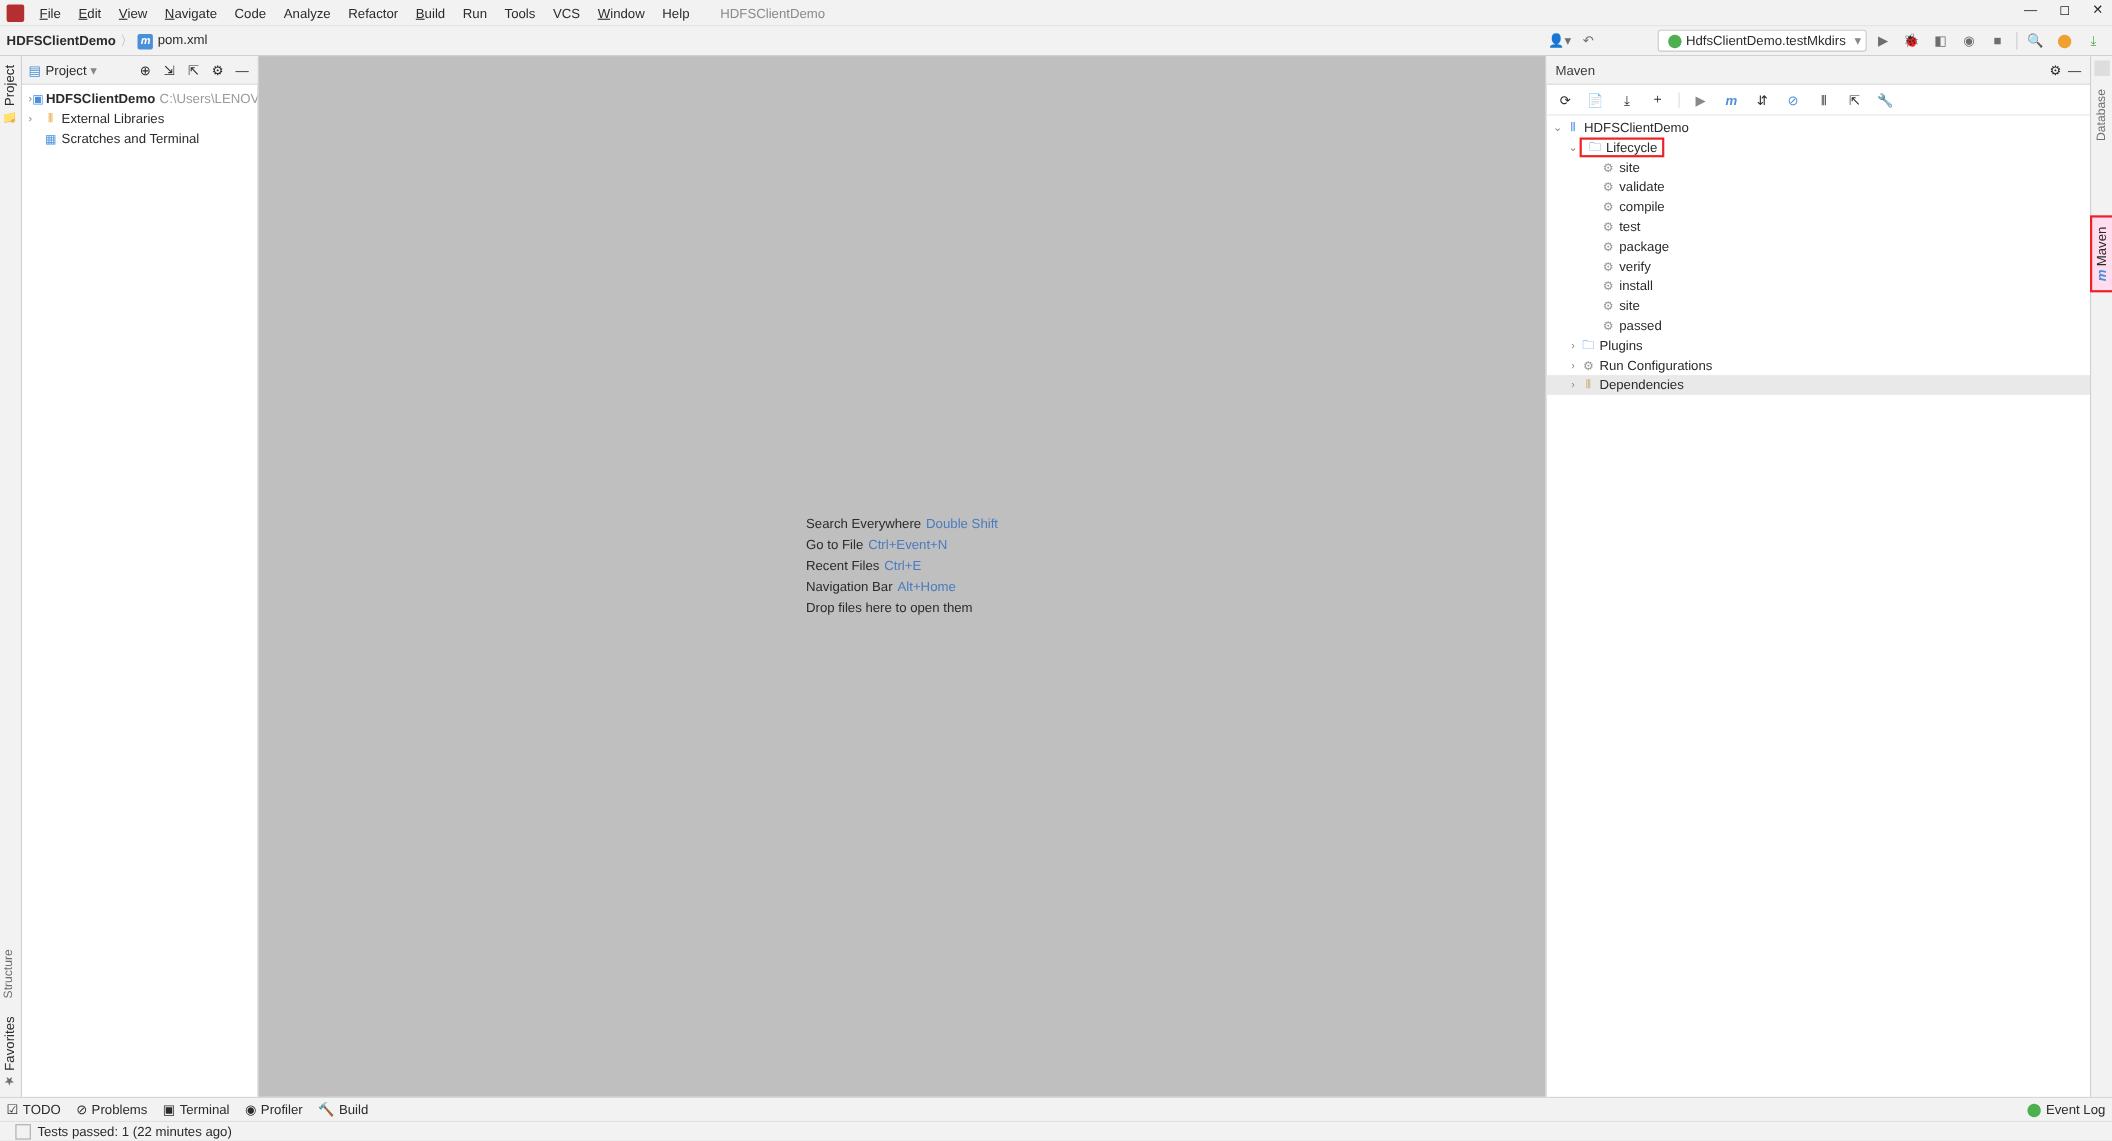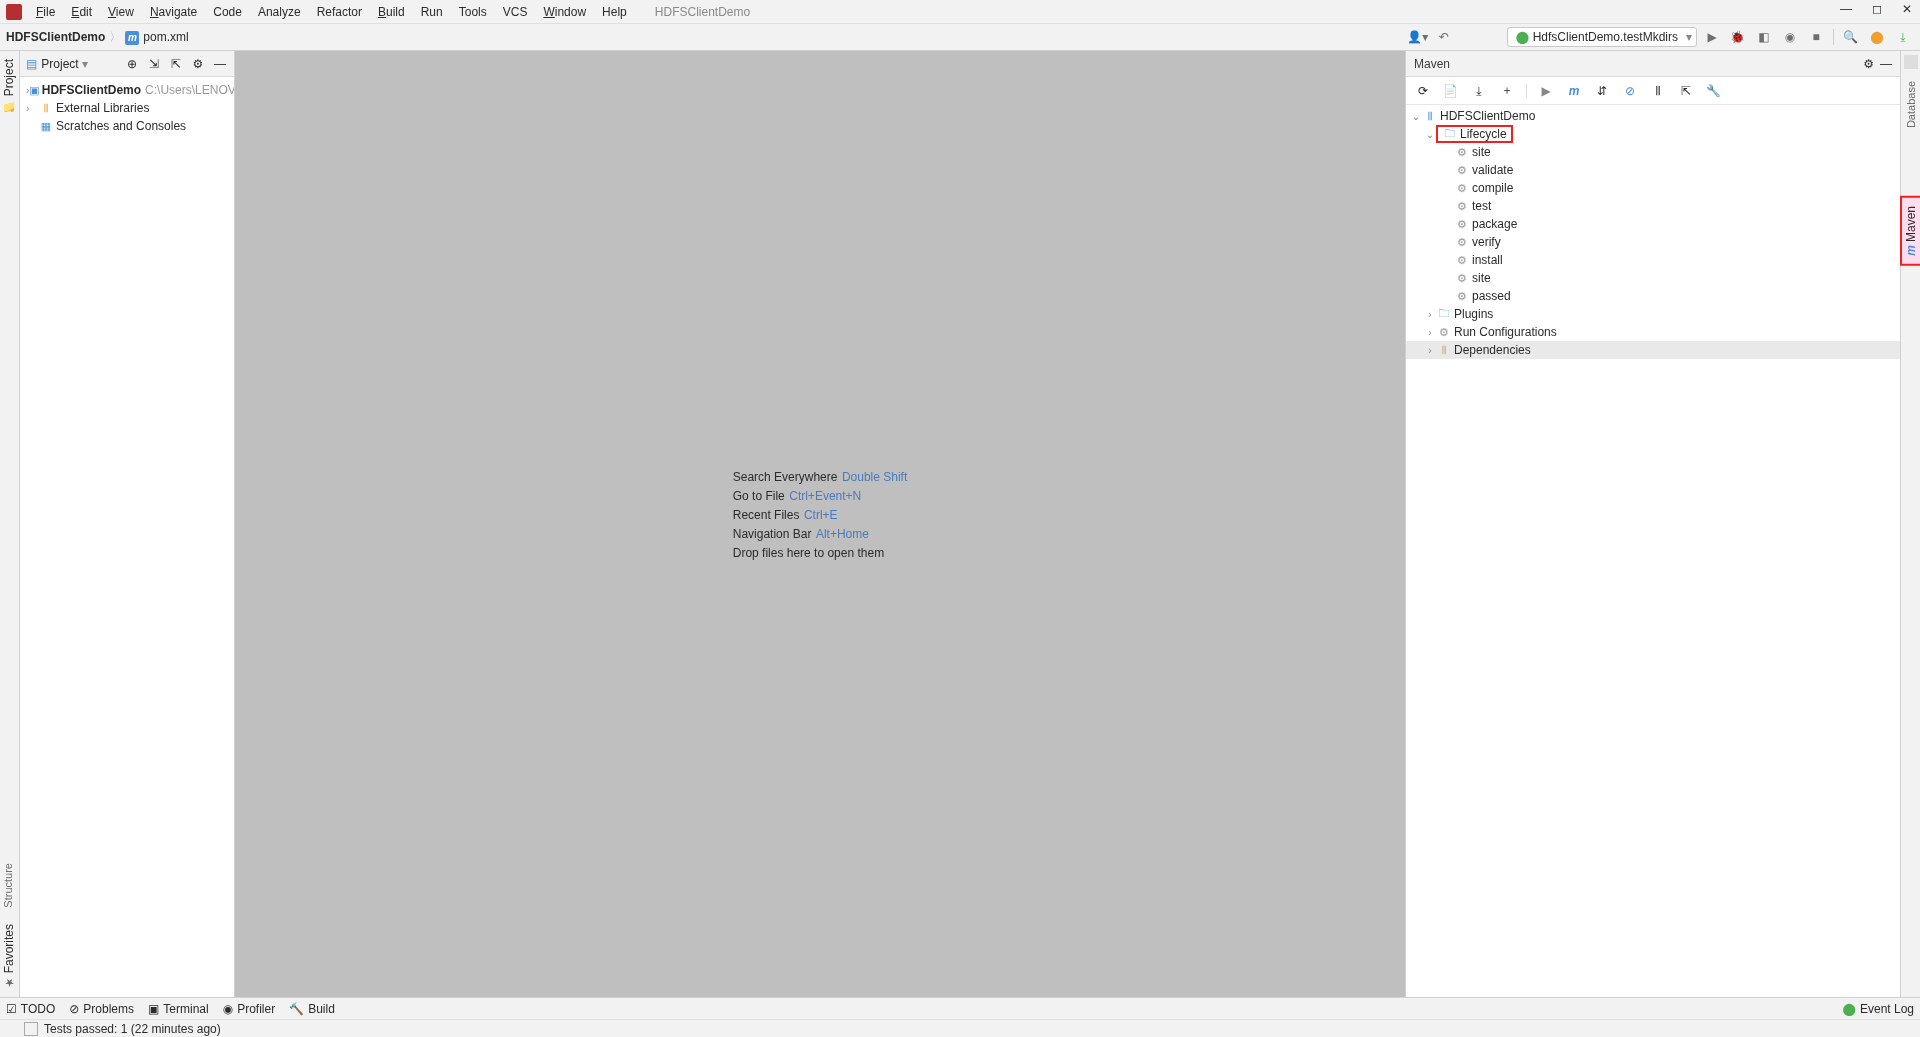--- a/index.html
+++ b/index.html
@@ -82,21 +82,21 @@
 .right-gutter .vtab { writing-mode:vertical-rl; padding:8px 2px; font-size:11px; color:#6e6e6e; }
 .right-gutter .vtab.maven-tab { border:2px solid #e22; background:#fde; margin-top:60px; }
 .right-gutter .square { width:14px; height:14px; background:#ddd; margin:4px 0; }
 
 
 .bottom-tools { height:22px; background:#f2f2f2; border-top:1px solid #d0d0d0; display:flex; align-items:center; padding:0 6px; gap:14px; font-size:12px; color:#555; }
 .bottom-tools .btool { display:flex; align-items:center; gap:4px; }
 .bottom-tools .right { margin-left:auto; display:flex; align-items:center; gap:4px; }
 
 
-.statusbar { height:18px; background:#f2f2f2; border-top:1px solid #e0e0e0; display:flex; align-items:center; padding:0 24px; font-size:11px; color:#555; }
+.statusbar { height:18px; background:#f2f2f2; border-top:1px solid #e0e0e0; display:flex; align-items:center; padding:0 14px; font-size:11px; color:#555; }
 .statusbar .left-sq { width:14px; height:14px; border:1px solid #aaa; margin-right:6px; }
 </style>
 </head>
 <body>
 
 <div class="menubar">
   <div class="app-icon"></div>
   <div class="menu-item"><u>F</u><span>ile</span></div>
   <div class="menu-item"><u>E</u>dit</div>
   <div class="menu-item"><u>V</u>iew</div>
@@ -171,21 +171,21 @@
         <span class="path">C:\Users\LENOVO</span>
       </div>
       <div class="tree-row">
         <span class="arrow">›</span>
         <span class="ticon lib-icon">⫴</span>
         <span class="name">External Libraries</span>
       </div>
       <div class="tree-row">
         <span class="arrow"></span>
         <span class="ticon scratch-icon">▦</span>
-        <span class="name">Scratches and Consoles</span>
+        <span class="name">Scratches and Terminal</span>
       </div>
     </div>
   </div>
 
   <div class="editor">
     <div class="empty-hints">
       <div class="line"><span>Search Everywhere</span> <span class="kb">Double Shift</span></div>
       <div class="line"><span>Go to File</span> <span class="kb">Ctrl+Event+N</span></div>
       <div class="line"><span>Recent Files</span> <span class="kb">Ctrl+E</span></div>
       <div class="line"><span>Navigation Bar</span> <span class="kb">Alt+Home</span></div>

